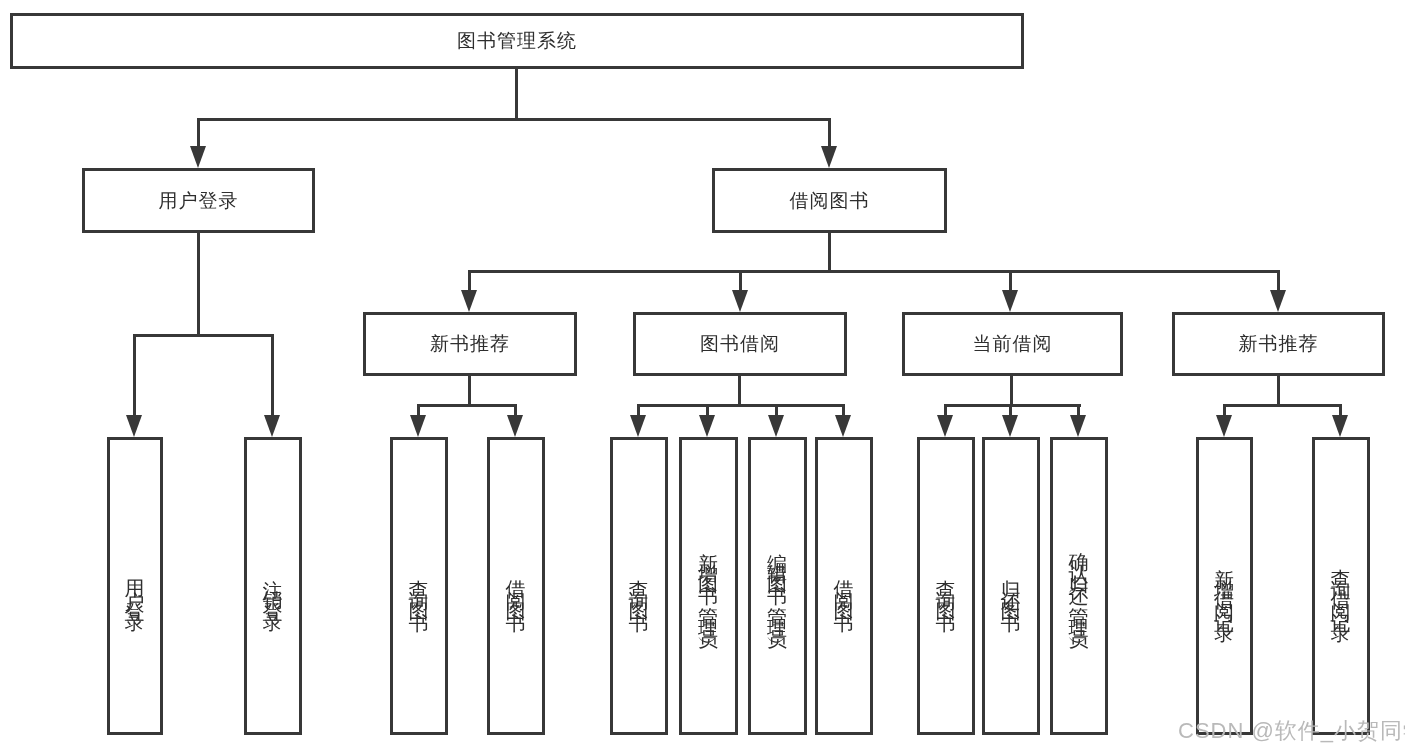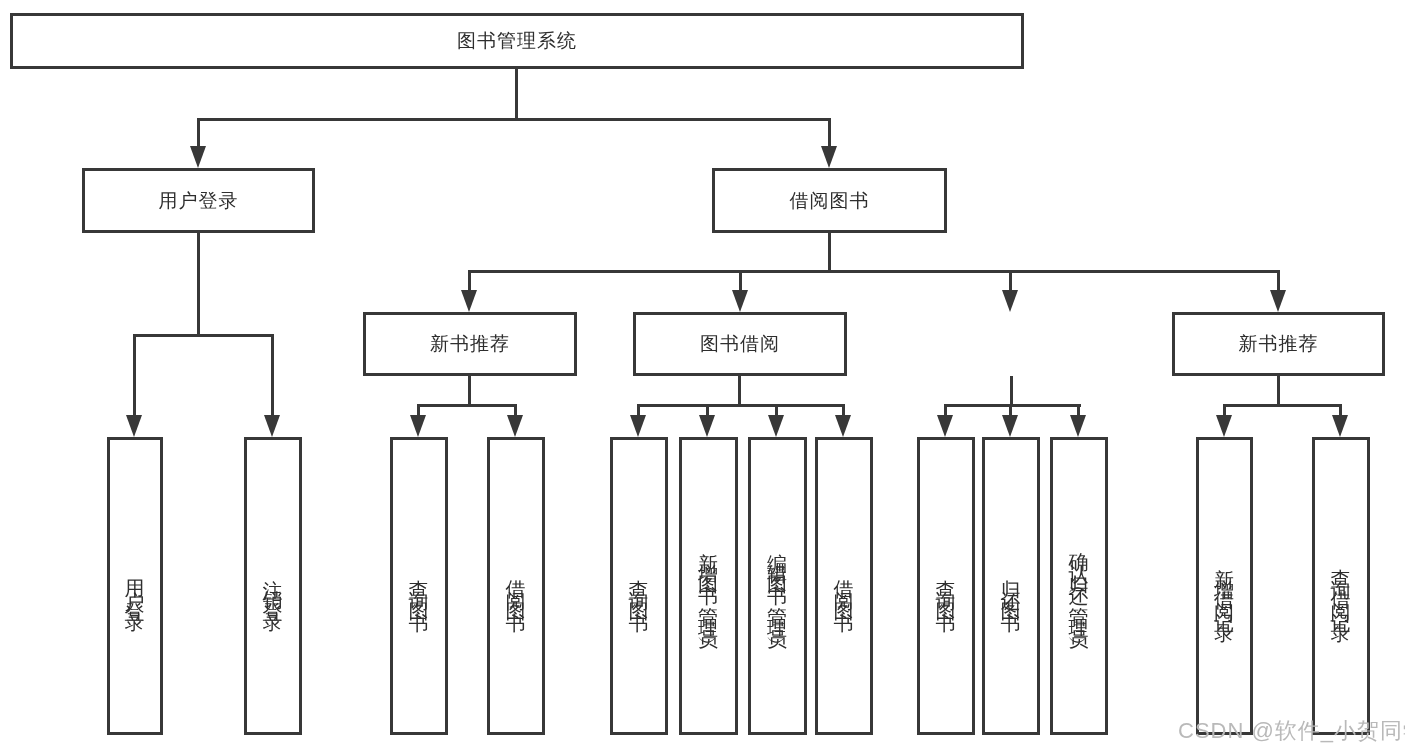--- a/index.html
+++ b/index.html
@@ -49,20 +49,23 @@
   </div>
   <div class="node" style="left:712px;top:168px;width:235px;height:65px">
     <span>借阅图书</span>
   </div>
 
   <div class="node" style="left:363px;top:312px;width:214px;height:64px">
     <span>新书推荐</span>
   </div>
   <div class="node" style="left:633px;top:312px;width:214px;height:64px">
     <span>图书借阅</span>
+  </div>
+  <div class="node" style="left:902px;top:312px;width:221px;height:64px">
+    <span>当前借阅</span>
   </div>
   <div class="node" style="left:1172px;top:312px;width:213px;height:64px">
     <span>新书推荐</span>
   </div>
 
   <div class="node leaf" style="left:107px;width:56px">
     <span class="vtext">用户登录</span>
   </div>
   <div class="node leaf" style="left:244px;width:58px">
     <span class="vtext">注销登录</span>

